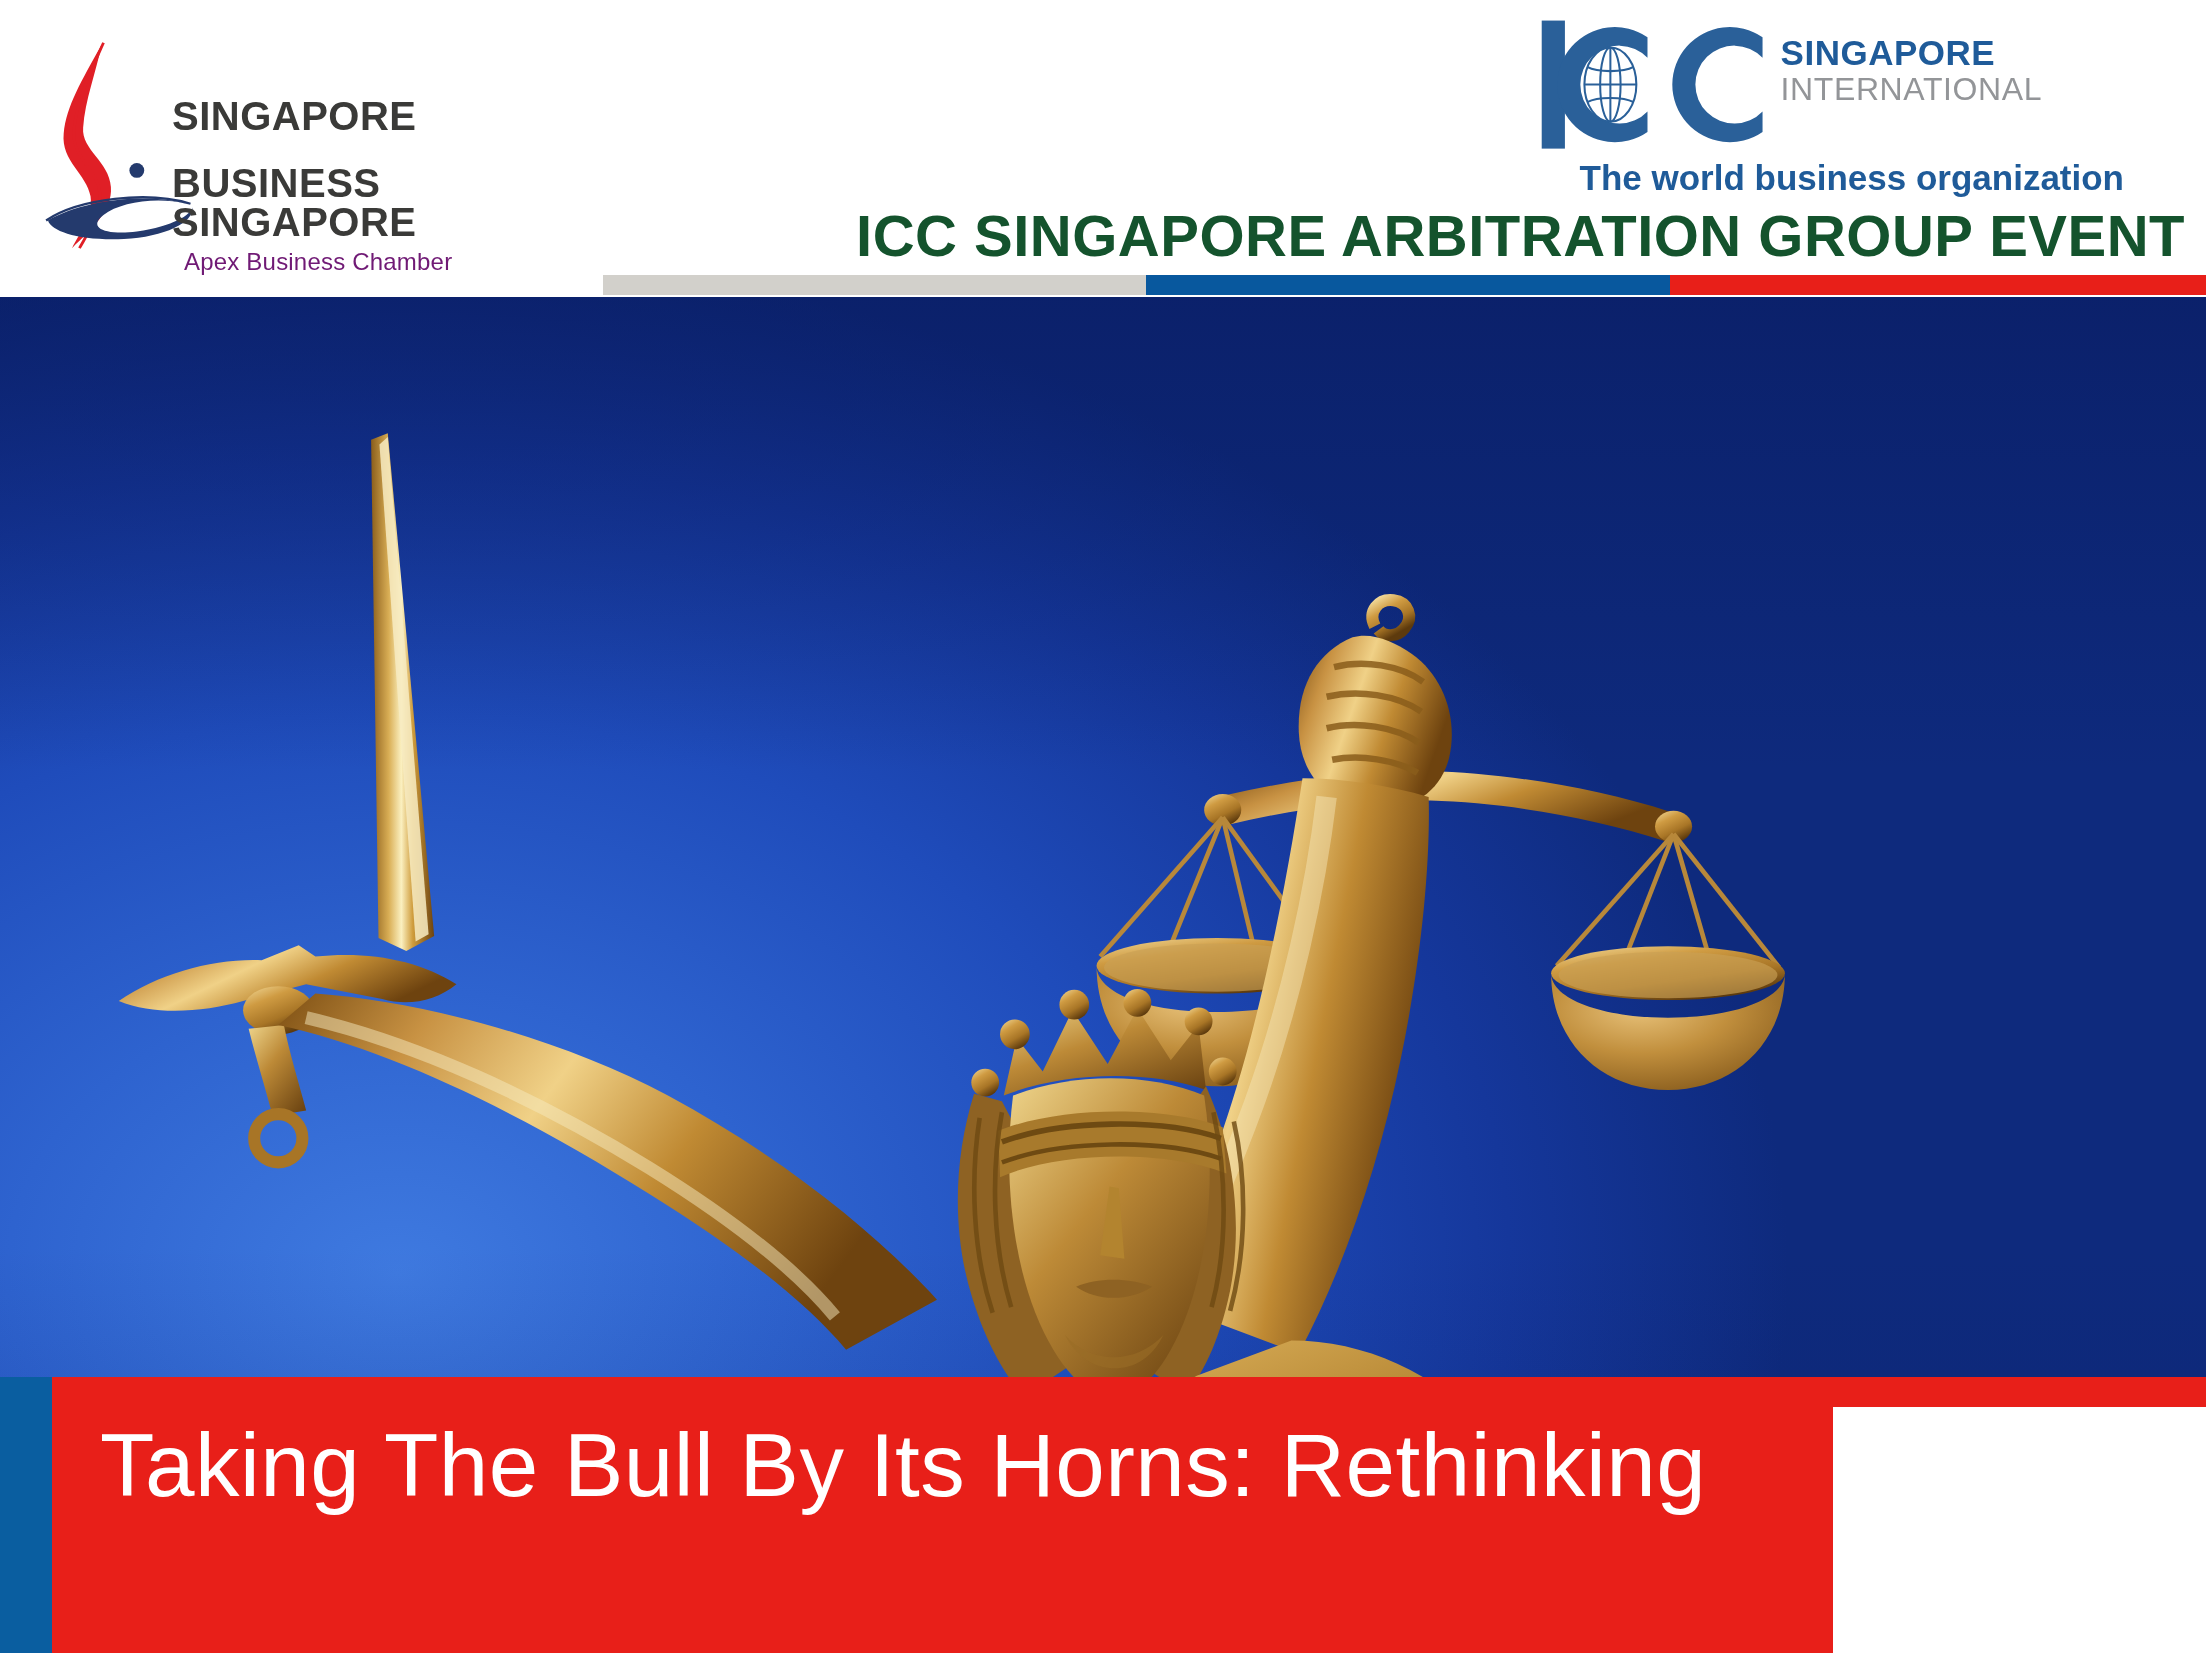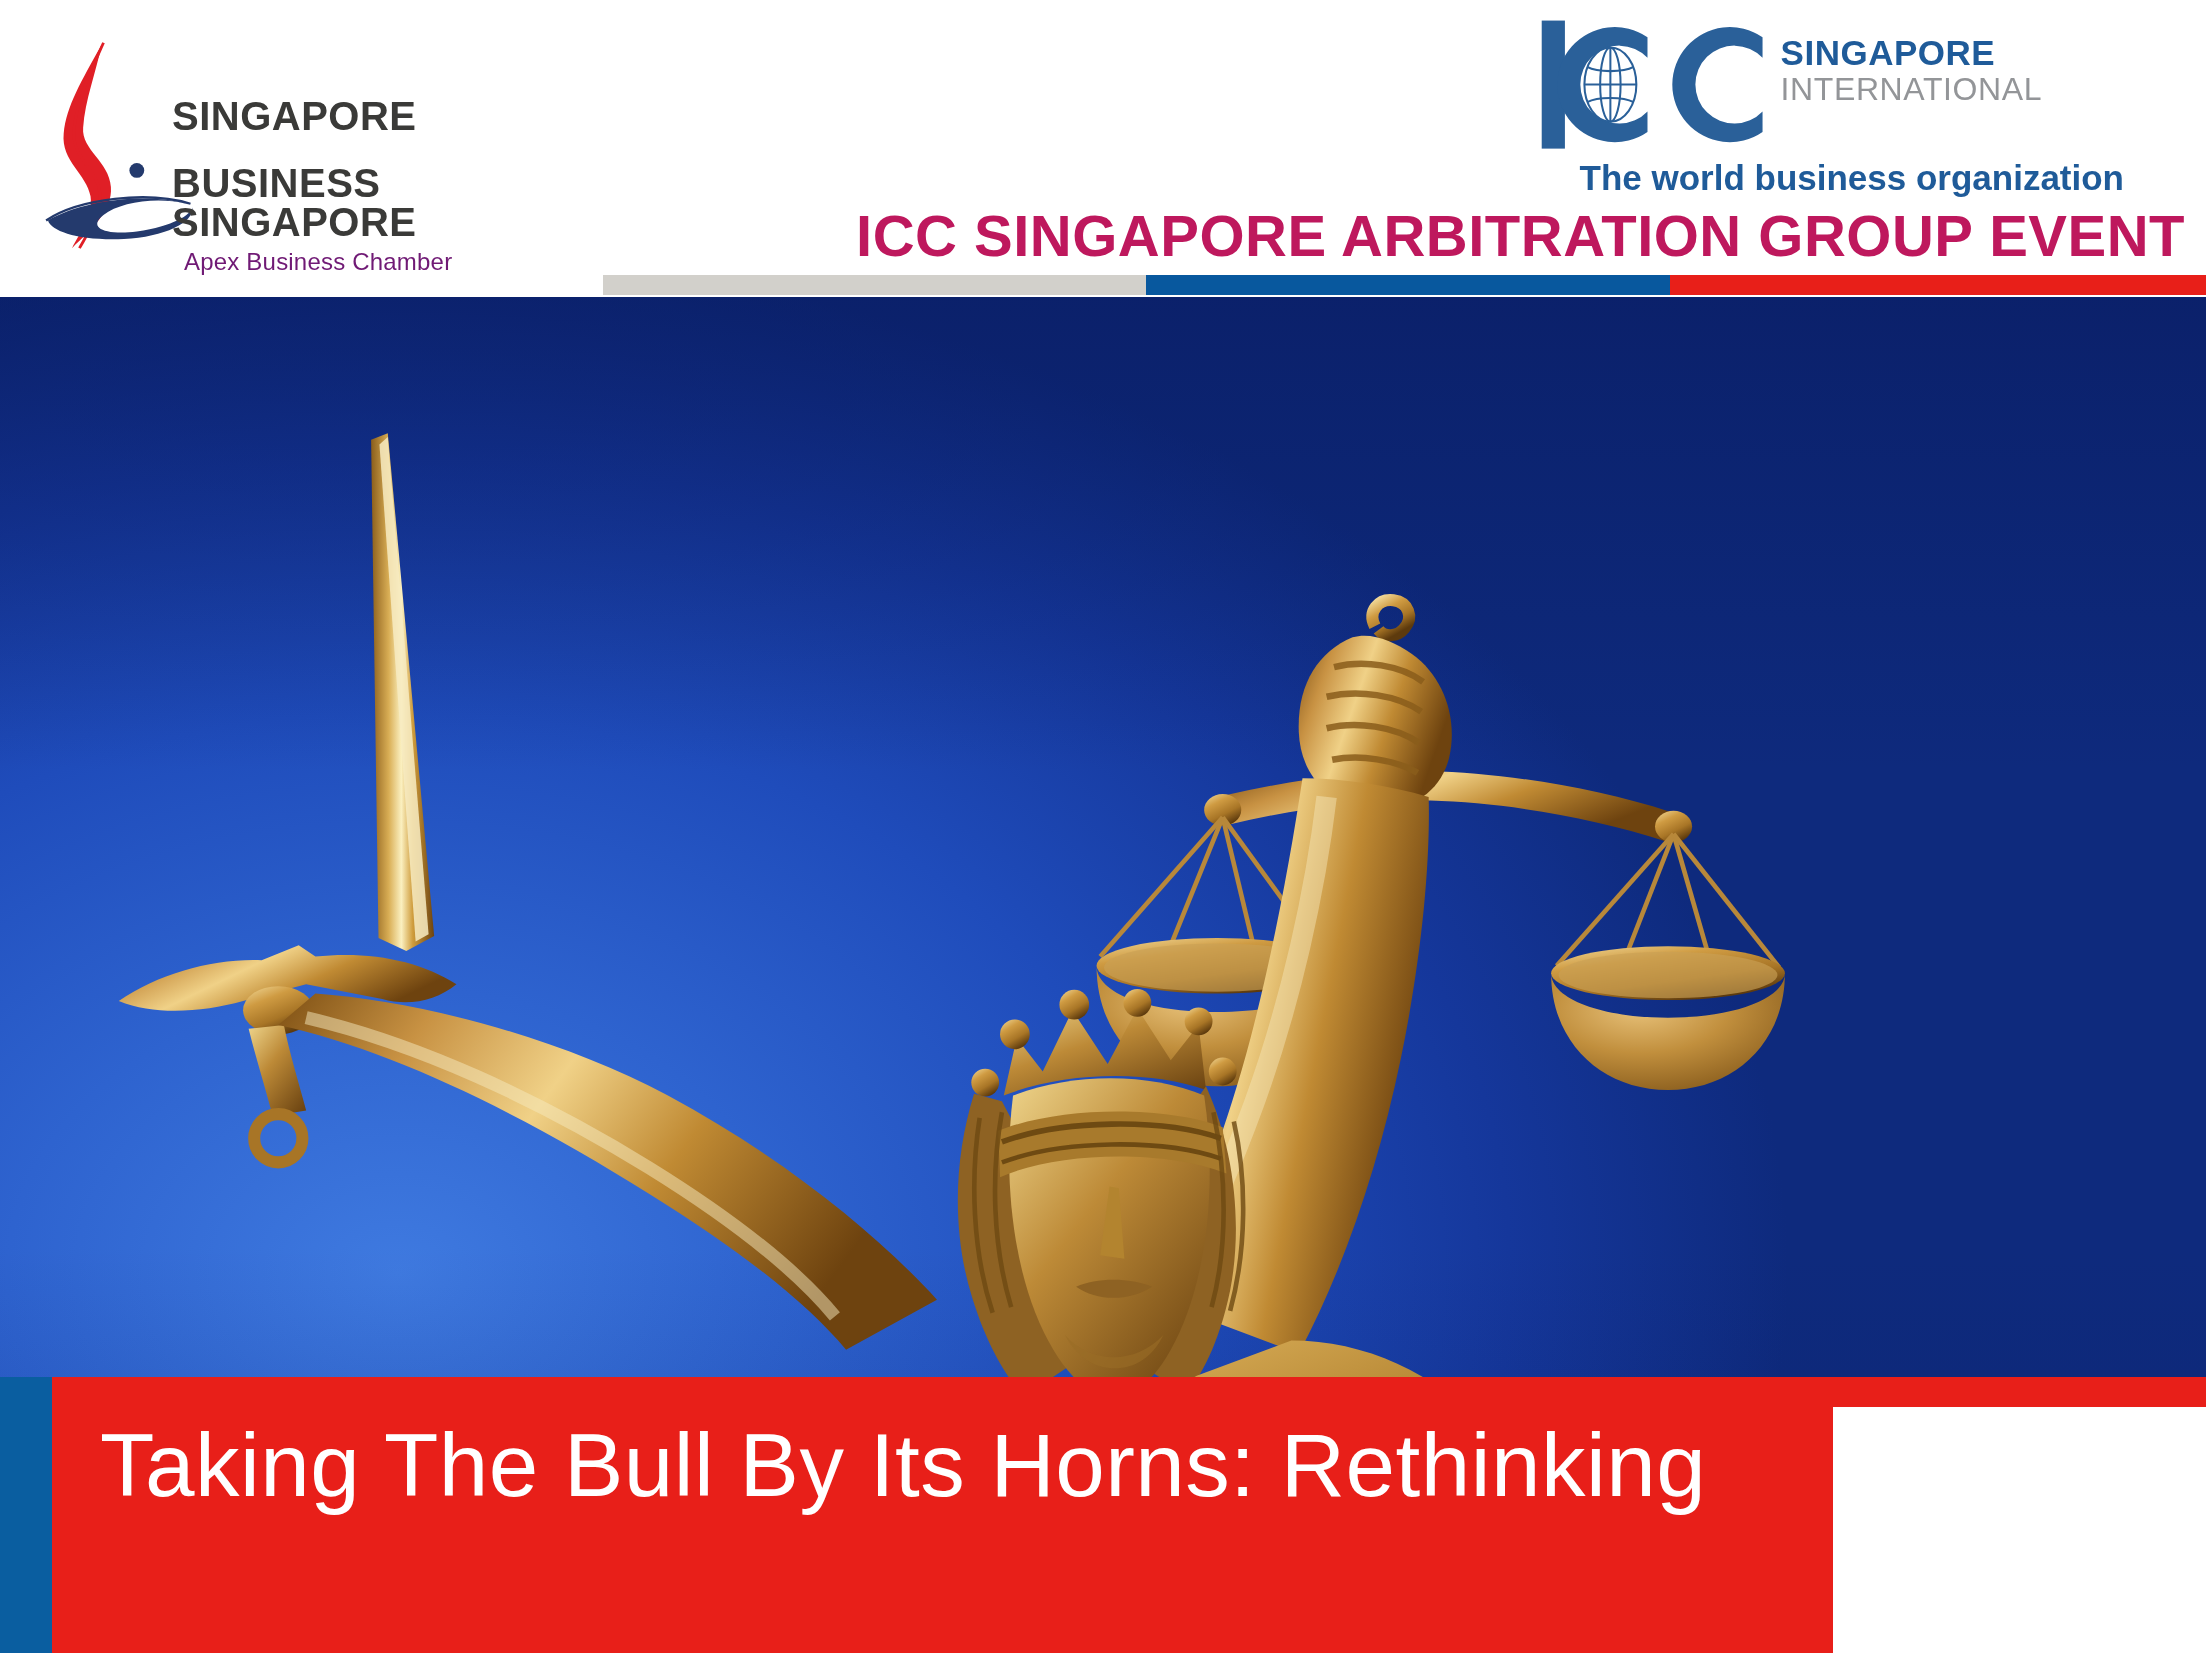--- a/index.html
+++ b/index.html
@@ -110,21 +110,21 @@
 
   
   .event-title {
     position: absolute;
     left: 0; right: 22px;
     top: 202px;
     text-align: right;
     font-family: "Liberation Sans", sans-serif;
     font-weight: 700;
     font-size: 58px;
-    color: #be185d;
+    color: #14532d;
     letter-spacing: 0.5px;
     white-space: nowrap;
   }
 
   
   .colorbar {
     position: absolute;
     left: 0; top: 275px;
     width: 2207px; height: 20.4px;
   }

